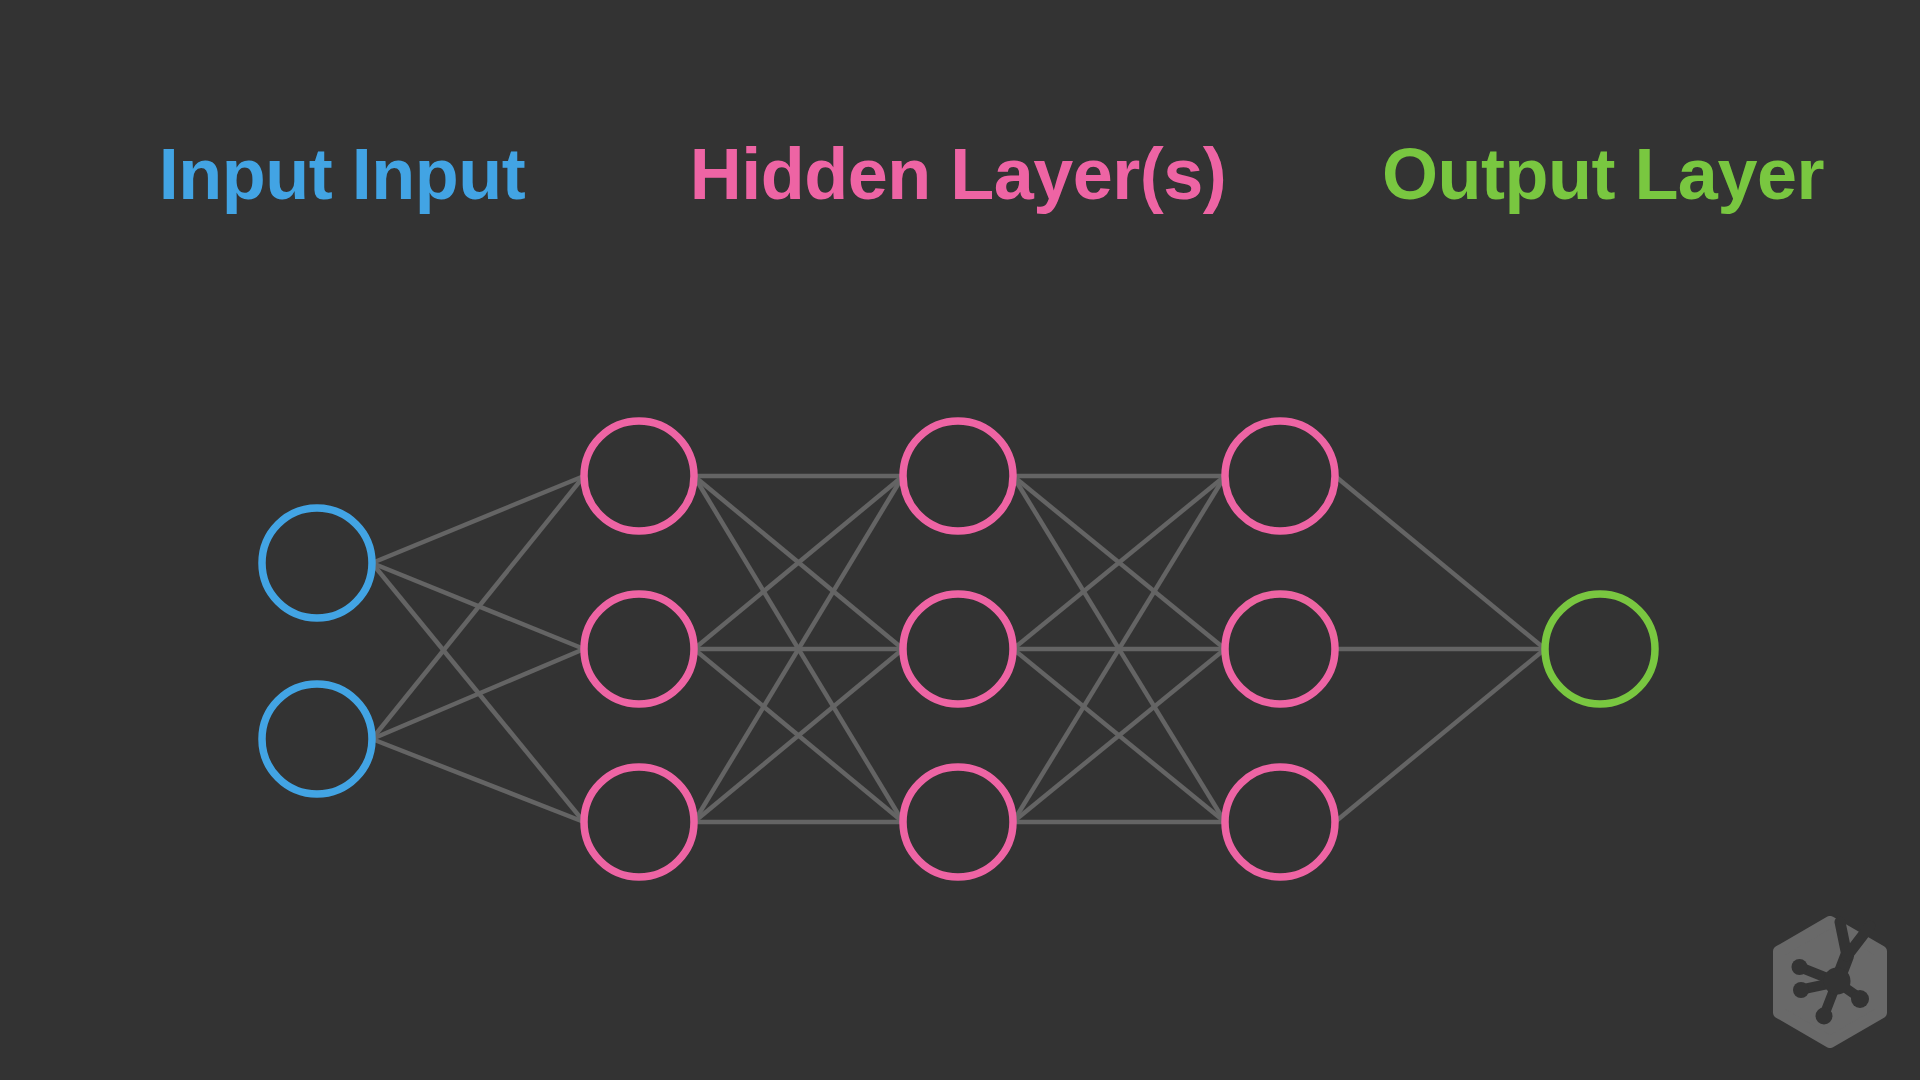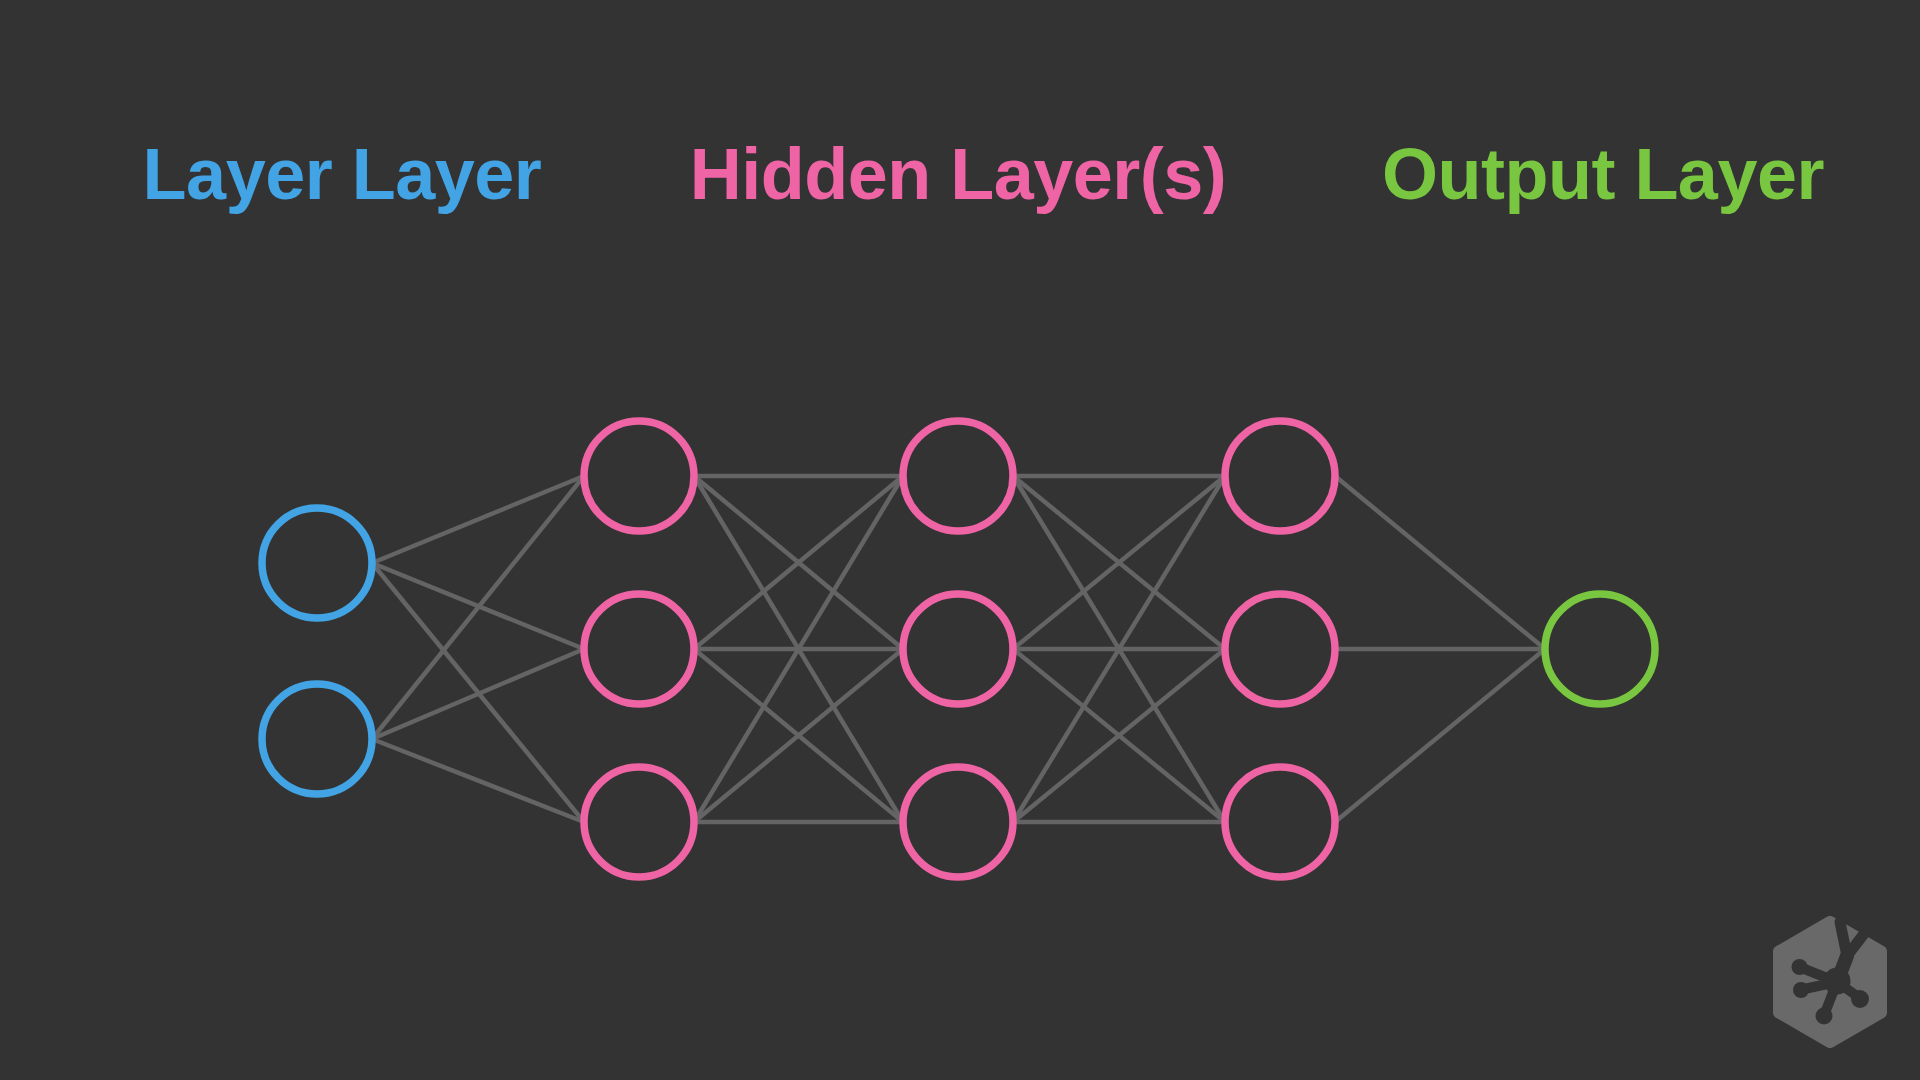--- a/index.html
+++ b/index.html
@@ -85,21 +85,21 @@
         <circle cx="958" cy="476" r="55" fill="#333333" stroke="#ee64a4" stroke-width="7.5"></circle>
         <circle cx="958" cy="649" r="55" fill="#333333" stroke="#ee64a4" stroke-width="7.5"></circle>
         <circle cx="958" cy="822" r="55" fill="#333333" stroke="#ee64a4" stroke-width="7.5"></circle>
         <circle cx="1280" cy="476" r="55" fill="#333333" stroke="#ee64a4" stroke-width="7.5"></circle>
         <circle cx="1280" cy="649" r="55" fill="#333333" stroke="#ee64a4" stroke-width="7.5"></circle>
         <circle cx="1280" cy="822" r="55" fill="#333333" stroke="#ee64a4" stroke-width="7.5"></circle>
         <circle cx="1600" cy="649" r="55" fill="#333333" stroke="#79c740" stroke-width="7.5"></circle>
       </g>
   </svg>
 
-  <div class="layer-label" id="label-input" style="color: rgb(66, 164, 228); left: 342px;">Layer Layer</div>
+  <div class="layer-label" id="label-input" style="color: rgb(66, 164, 228); left: 342px;">Input Input</div>
   <div class="layer-label" id="label-output" style="color: rgb(121, 199, 64); left: 1603px;">Output Layer</div>
   <div class="layer-label" id="label-hidden" style="color: rgb(238, 100, 164); left: 958px;">Hidden Layer(s)</div>
 
   <svg class="logo-svg" viewBox="0 0 124 132" xmlns="http://www.w3.org/2000/svg">
     <g>
       <polygon id="logo-hex" points="62,6 113,35.5 113,96.5 62,126 11,96.5 11,35.5" stroke-width="12" stroke-linejoin="round" fill="#696969" stroke="#696969"></polygon>
     </g>
     <g id="logo-foot" fill="none" stroke-linecap="round" stroke="#333333">
       <path d="M69 66 L79 40" stroke-width="14"></path>
       <path d="M79 40 L72 6" stroke-width="11"></path>

